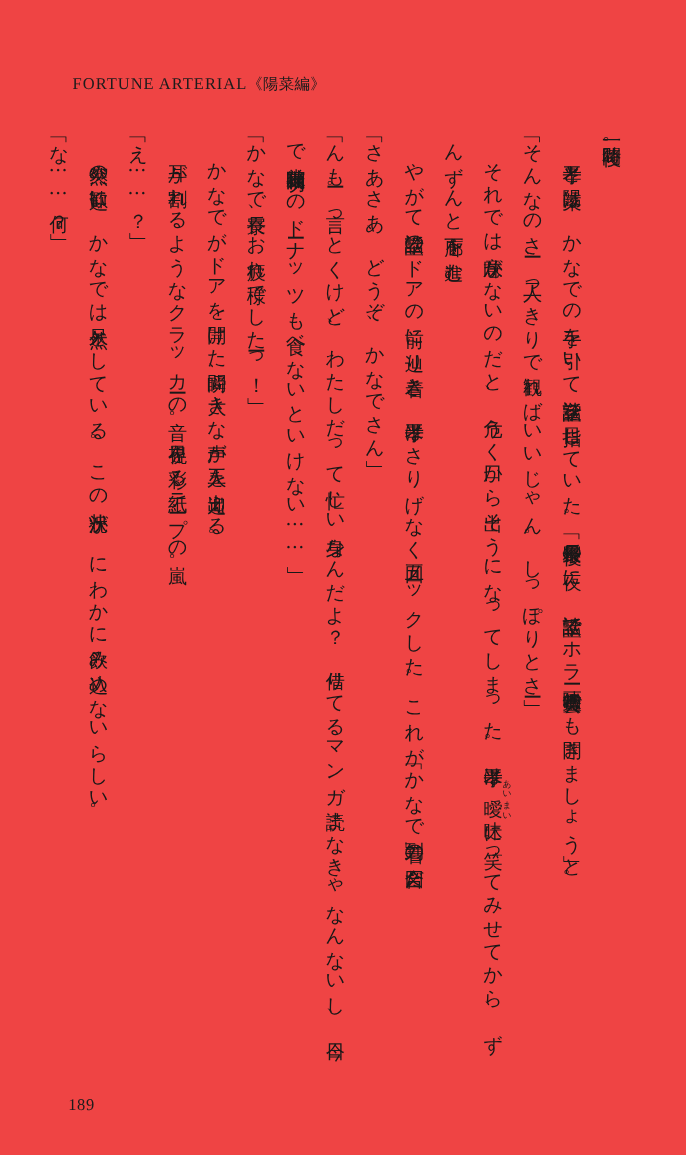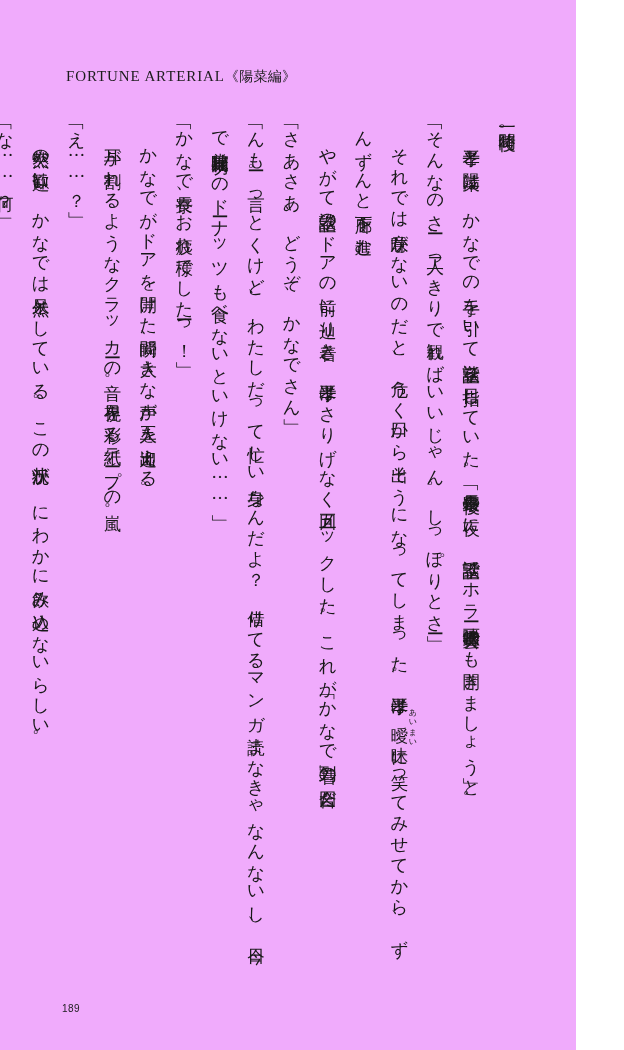--- a/index.html
+++ b/index.html
@@ -12,23 +12,23 @@
     background: #ffffff;
     font-family: "Liberation Serif", "DejaVu Serif", serif;
     color: #1a1a1a;
     overflow: hidden;
     position: relative;
   }
   .page {
     position: absolute;
     left: 0;
     top: 0;
-    width: 576px;
+    width: 624px;
     height: 1050px;
-    background: #f0abfc;
+    background: #ef4444;
   }
   
   .running-header {
     position: absolute;
     left: 66px;
     top: 68px;
     font-size: 15px;
     letter-spacing: 0.02em;
     color: #1c1c1c;
     white-space: nowrap;
@@ -73,22 +73,22 @@
   rt {
     font-size: 8px;
     letter-spacing: 0.1em;
   }
 
   
   .folio {
     position: absolute;
     left: 62px;
     bottom: 36px;
-    font-size: 10px;
-    font-family: Liberation Sans, sans-serif;
+    font-size: 15px;
+    font-family: Liberation Serif, serif;
     color: #1c1c1c;
     letter-spacing: 0.04em;
   }
 </style>
 </head>
 <body>
 
 <div class="page">
 
   <div class="running-header">

